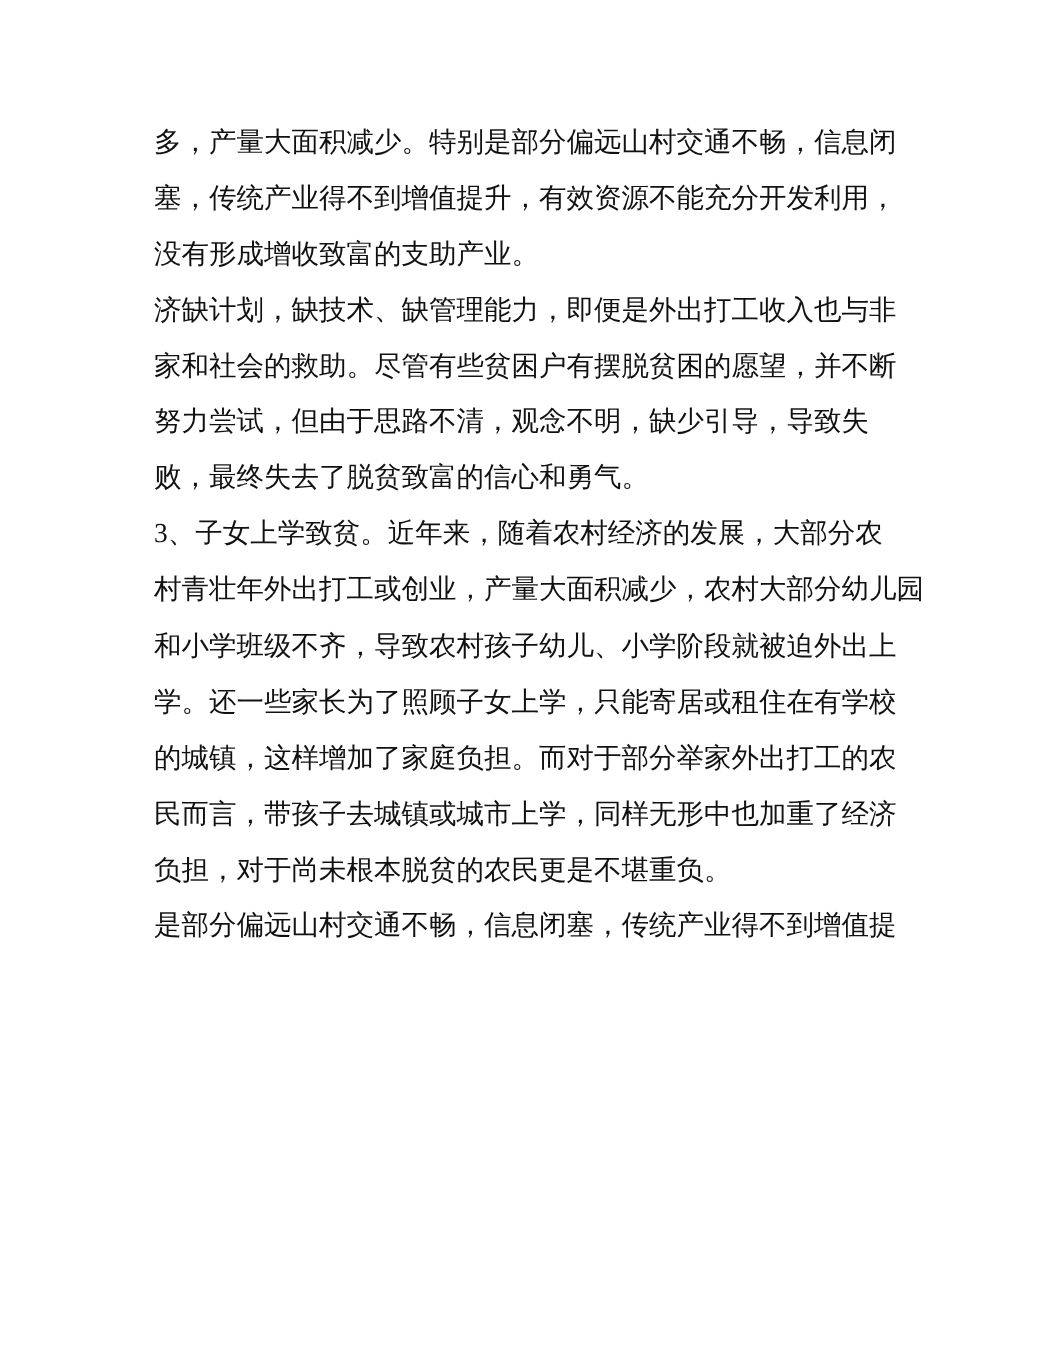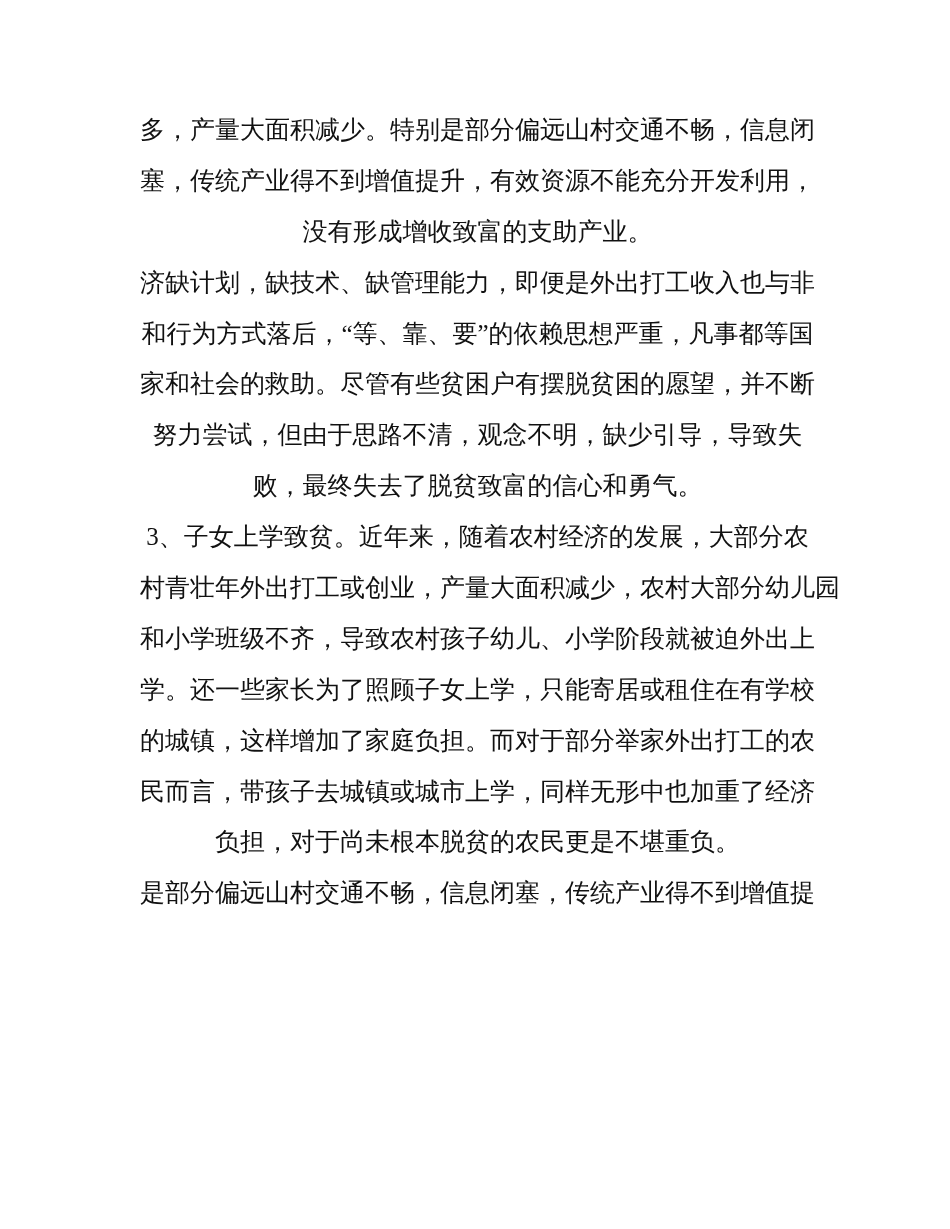--- a/index.html
+++ b/index.html
@@ -29,38 +29,37 @@
   .paragraph {
     margin: 0;
     padding: 0;
   }
   .text-line {
     height: 50.9px;
     line-height: 50.9px;
     font-size: 25px;
     letter-spacing: 0;
     white-space: nowrap;
-    text-align: center;
+    text-align: left;
     color: #111111;
     font-weight: 400;
   }
 </style>
 </head>
 <body style="background: rgb(255, 255, 255);">
 
 <div class="page">
   <div class="text-block" id="text-block" style="color: rgb(17, 17, 17);">
       <div class="paragraph">
         <div class="text-line">多，产量大面积减少。特别是部分偏远山村交通不畅，信息闭</div>
         <div class="text-line">塞，传统产业得不到增值提升，有效资源不能充分开发利用，</div>
         <div class="text-line">没有形成增收致富的支助产业。</div>
       </div>
       <div class="paragraph">
         <div class="text-line">济缺计划，缺技术、缺管理能力，即便是外出打工收入也与非</div>
-        <div class="text-line">和行为方式落后，“等、靠、要”的依赖思想严重，凡事都等国</div>
         <div class="text-line">家和社会的救助。尽管有些贫困户有摆脱贫困的愿望，并不断</div>
         <div class="text-line">努力尝试，但由于思路不清，观念不明，缺少引导，导致失</div>
         <div class="text-line">败，最终失去了脱贫致富的信心和勇气。</div>
       </div>
       <div class="paragraph">
         <div class="text-line">3、子女上学致贫。近年来，随着农村经济的发展，大部分农</div>
         <div class="text-line">村青壮年外出打工或创业，产量大面积减少，农村大部分幼儿园</div>
         <div class="text-line">和小学班级不齐，导致农村孩子幼儿、小学阶段就被迫外出上</div>
         <div class="text-line">学。还一些家长为了照顾子女上学，只能寄居或租住在有学校</div>
         <div class="text-line">的城镇，这样增加了家庭负担。而对于部分举家外出打工的农</div>

